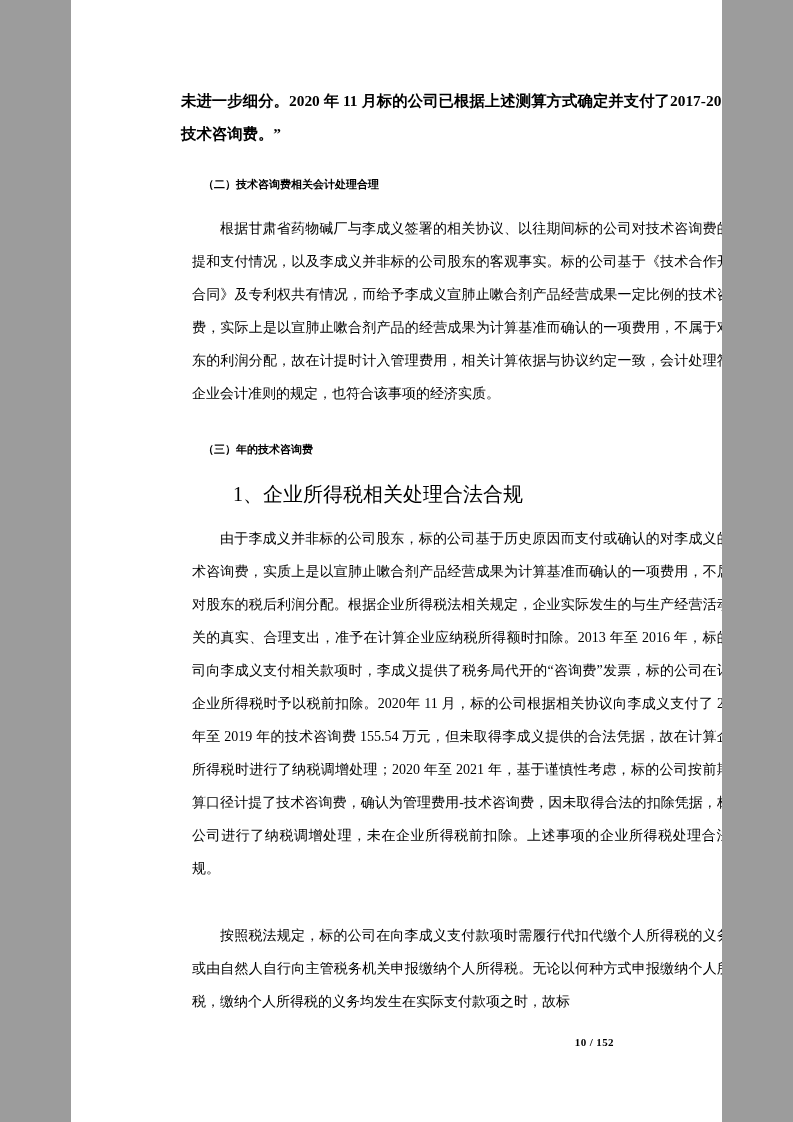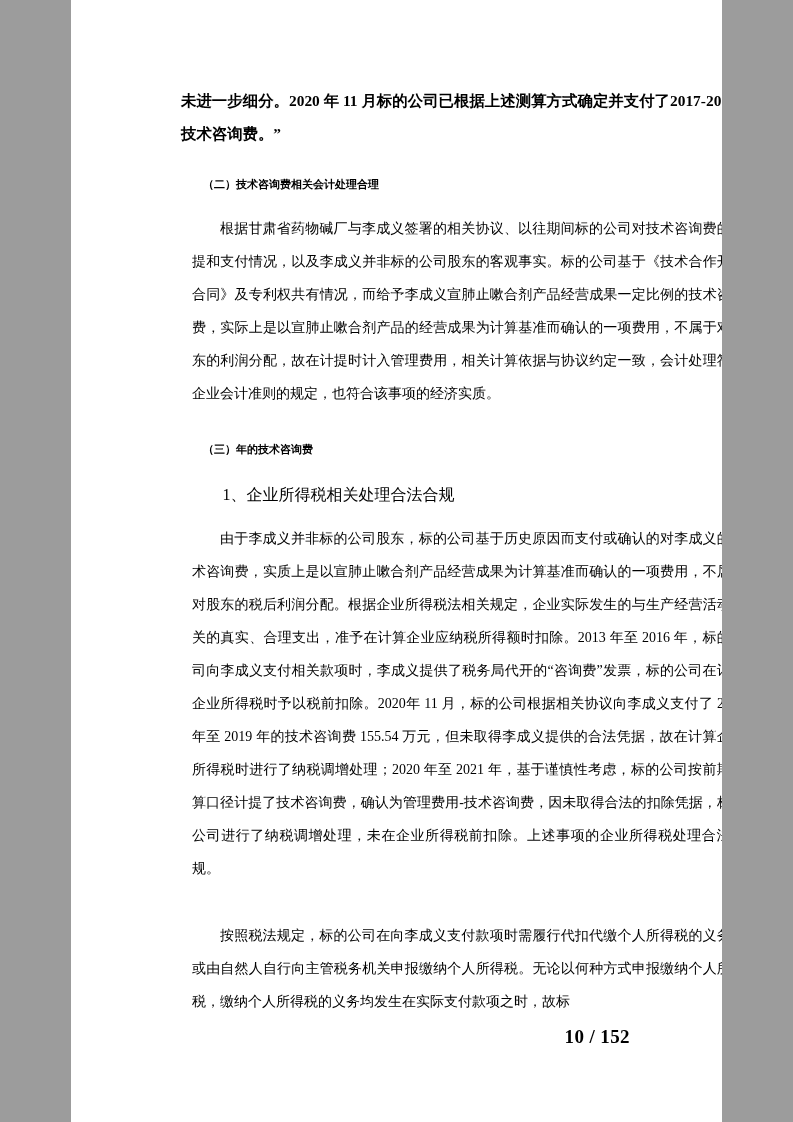--- a/index.html
+++ b/index.html
@@ -45,33 +45,33 @@
   }
   .section-title {
     font-weight: bold;
     font-size: 11px;
     line-height: 33px;
     color: #000000;
     margin: 0;
     text-indent: 2em;
   }
   .sub-title {
-    font-size: 16px;
+    font-size: 20px;
     line-height: 33px;
     color: #000000;
     margin: 0;
     text-indent: 2.6em;
   }
   .spacer-sm { height: 12px; }
   .spacer-md { height: 18px; }
   .footer {
     position: absolute;
-    right: 92px;
+    right: 108px;
     bottom: 74px;
-    font-size: 19px;
+    font-size: 11px;
     font-weight: bold;
     color: #000000;
     letter-spacing: 0.4px;
   }
 </style>
 </head>
 <body>
 
 <div class="page">
 

